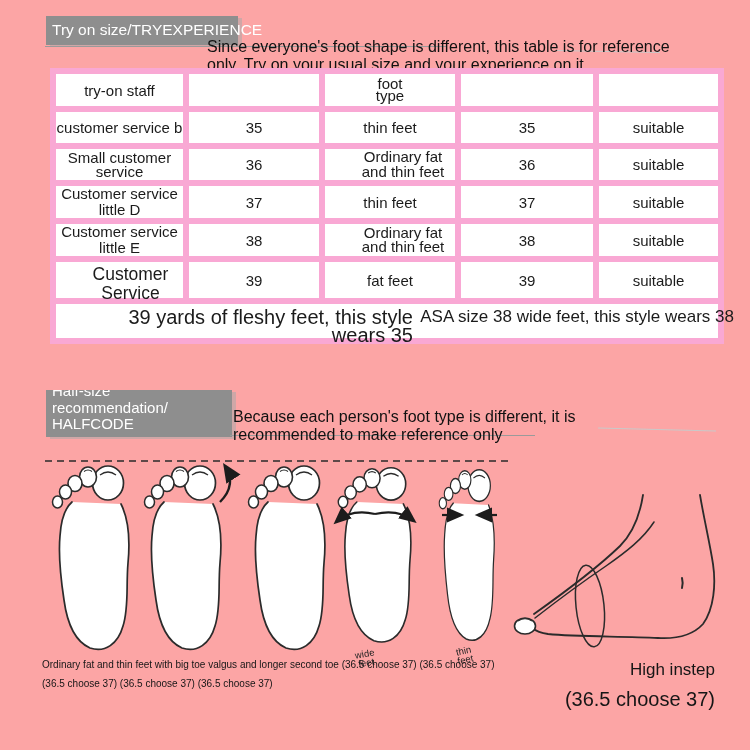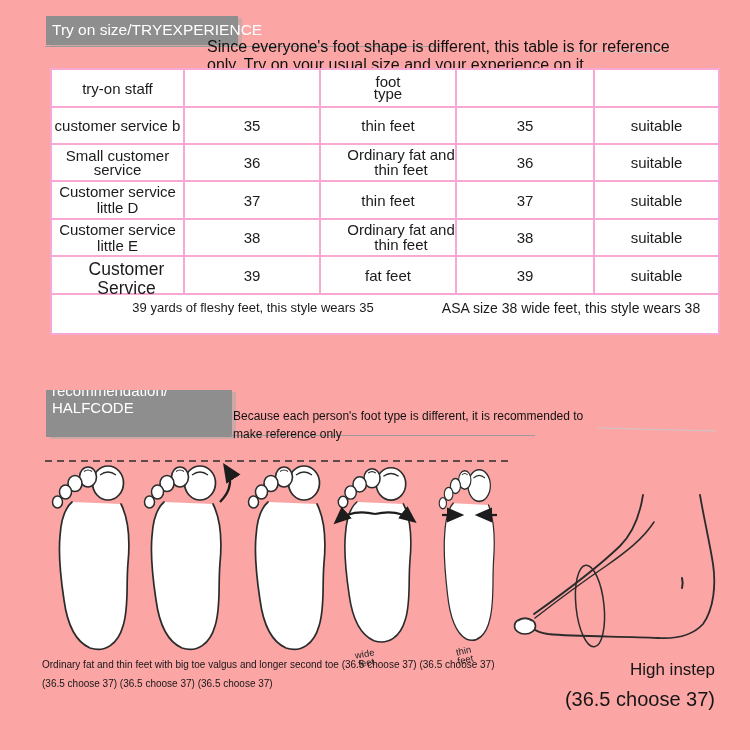--- a/index.html
+++ b/index.html
@@ -11,37 +11,37 @@
   
   .badge { background:#8e8e8e; color:#ffffff; box-shadow:4px 2px 0 rgba(170,170,170,.55); }
   .badge-1 { left:46px; top:16px; width:192px; height:29px; font-size:15.5px; line-height:28px; padding-left:6px; white-space:nowrap; }
   .badge-2 { left:46px; top:390px; width:186px; height:47px; overflow:hidden; font-size:15px; }
   .badge-2 .clip { margin-top:-7px; padding-left:6px; line-height:16.5px; }
 
   .rule { position:absolute; background:#9a9a9a; height:1px; }
   .rule-faint { position:absolute; background:#c9c9c9; height:1px; }
 
   .intro-1 { left:207px; top:38px; width:468px; font-size:16px; line-height:17.5px; color:#111; }
-  .intro-2 { left:233px; top:408px; width:358px; font-size:12px; line-height:17.5px; color:#111; }
+  .intro-2 { left:233px; top:408px; width:358px; font-size:16px; line-height:17.5px; color:#111; }
 
   
   table.size { position:absolute; left:50px; top:68px; width:668px; border-collapse:collapse; table-layout:fixed; }
-  table.size td { border:2px solid #f9a8d4; background:#fff; vertical-align:middle; text-align:center; font-size:15px; color:#1b1b1b; overflow:visible; }
+  table.size td { border:6px solid #f9a8d4; background:#fff; vertical-align:middle; text-align:center; font-size:15px; color:#1b1b1b; overflow:visible; }
   tr.hdr td { height:38px; }
   tr.r td { height:37px; }
   td.name { text-align:left; line-height:16px; }
   td.name-sm { text-align:left; font-size:12.5px; line-height:13.5px; }
   td.name-lg { text-align:left; padding:0; vertical-align:top; }
   td.name-lg .spill { height:36px; overflow:visible; padding:3px 0 0 29px; font-size:17.5px; line-height:19px; white-space:normal; width:120px; }
   td.num { font-size:16px; }
   td.type-wrap { text-align:left; padding-left:26px; font-size:13.5px; line-height:14.5px; }
   td.hdr-foot { font-size:12px; line-height:12.5px; }
   tr.ftr td { height:40px; position:relative; }
-  .ftr-left  { position:absolute; left:45px; top:4px; width:312px; text-align:center; font-size:13px; line-height:18px; }
-  .ftr-right { position:absolute; left:360px; top:4px; width:318px; text-align:center; font-size:14px; line-height:18px; }
+  .ftr-left  { position:absolute; left:45px; top:4px; width:312px; text-align:right; font-size:20px; line-height:18px; }
+  .ftr-right { position:absolute; left:360px; top:4px; width:318px; text-align:right; font-size:17px; line-height:18px; }
 
   
   svg.feet { position:absolute; left:40px; top:448px; }
   .cap-left { left:42px; top:656px; width:456px; font-size:10px; line-height:18.5px; color:#161616; }
   .cap-right { left:545px; top:660px; width:170px; text-align:right; color:#161616; }
   .cap-right .l1 { font-size:17px; }
   .cap-right .l2 { font-size:20px; margin-top:8px; }
   .mini-label { position:absolute; width:27px; font-size:9.5px; line-height:8.5px; color:#222; text-align:center; }
   .mini-wide { left:352px; top:650px; transform:rotate(-10deg); }
   .mini-thin { left:451px; top:647px; transform:rotate(-12deg); }
@@ -119,20 +119,21 @@
       <td colspan="5">
         <div class="ftr-left">39 yards of fleshy feet, this style wears 35</div>
         <div class="ftr-right">ASA size 38 wide feet, this style wears 38</div>
       </td>
     </tr>
   </tbody>
     </table>
 
   <div class="abs badge badge-2">
     <div class="clip">
+      <div>Half-size</div>
       <div>recommendation/</div>
       <div>HALFCODE</div>
     </div>
   </div>
   <div class="rule" style="left:230px; top:435px; width:305px;"></div>
   <div class="rule-faint" style="left:598px; top:429px; width:118px; transform:rotate(1.4deg);"></div>
 
   <div class="abs intro-2">Because each person's foot type is different, it is recommended to make reference only</div>
 
   <svg class="feet" width="680" height="215" viewBox="0 0 680 215">

